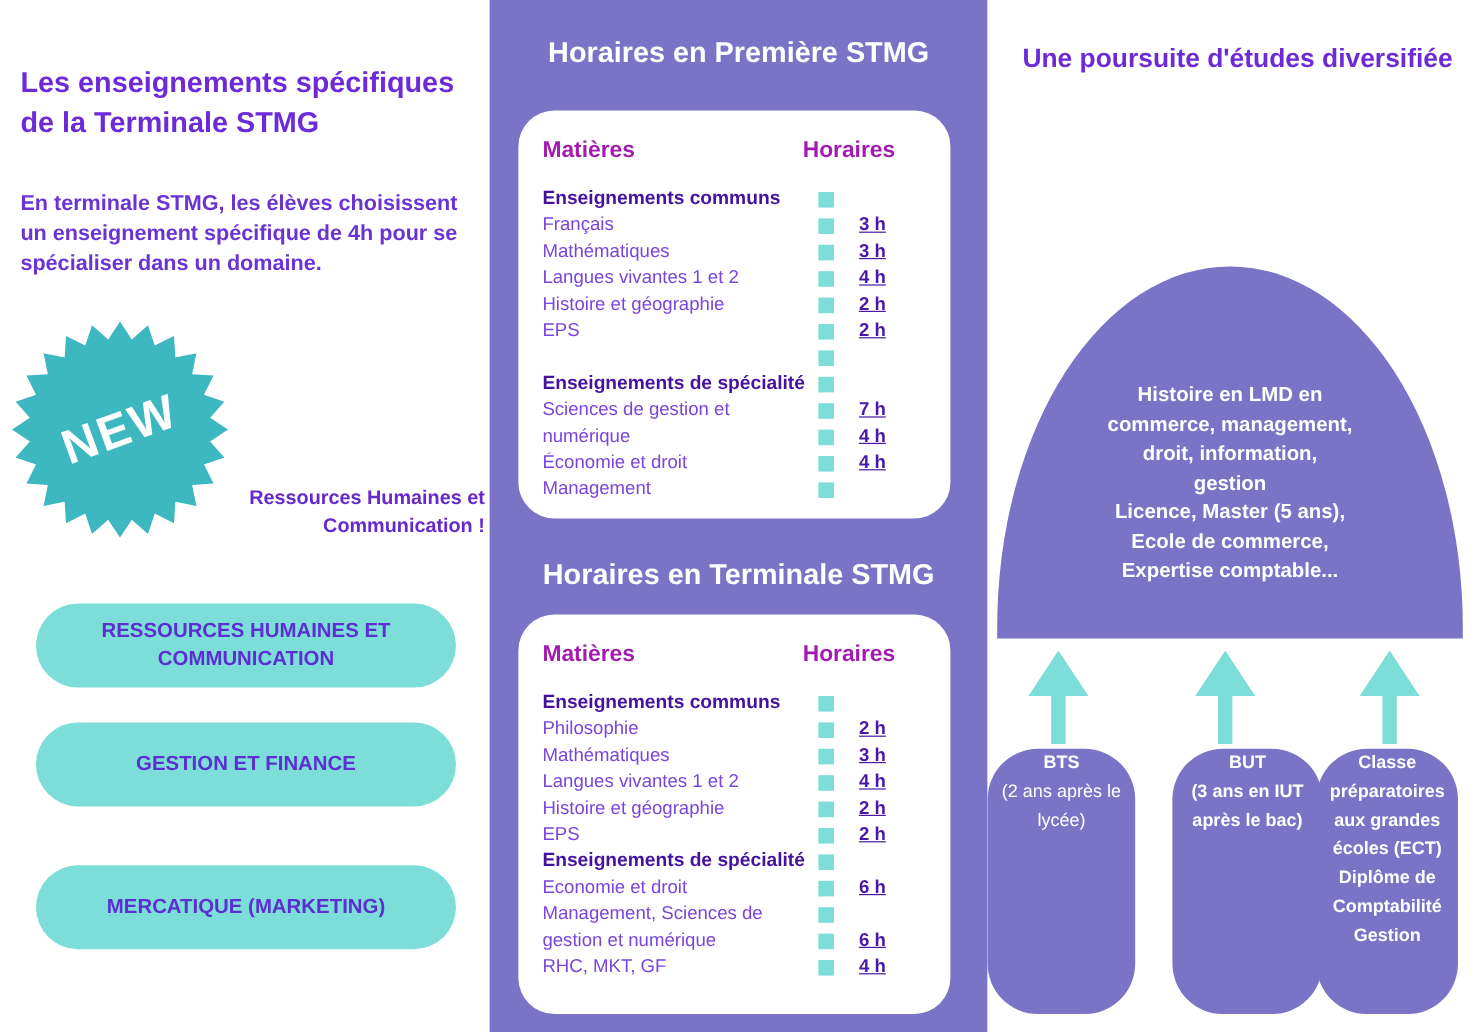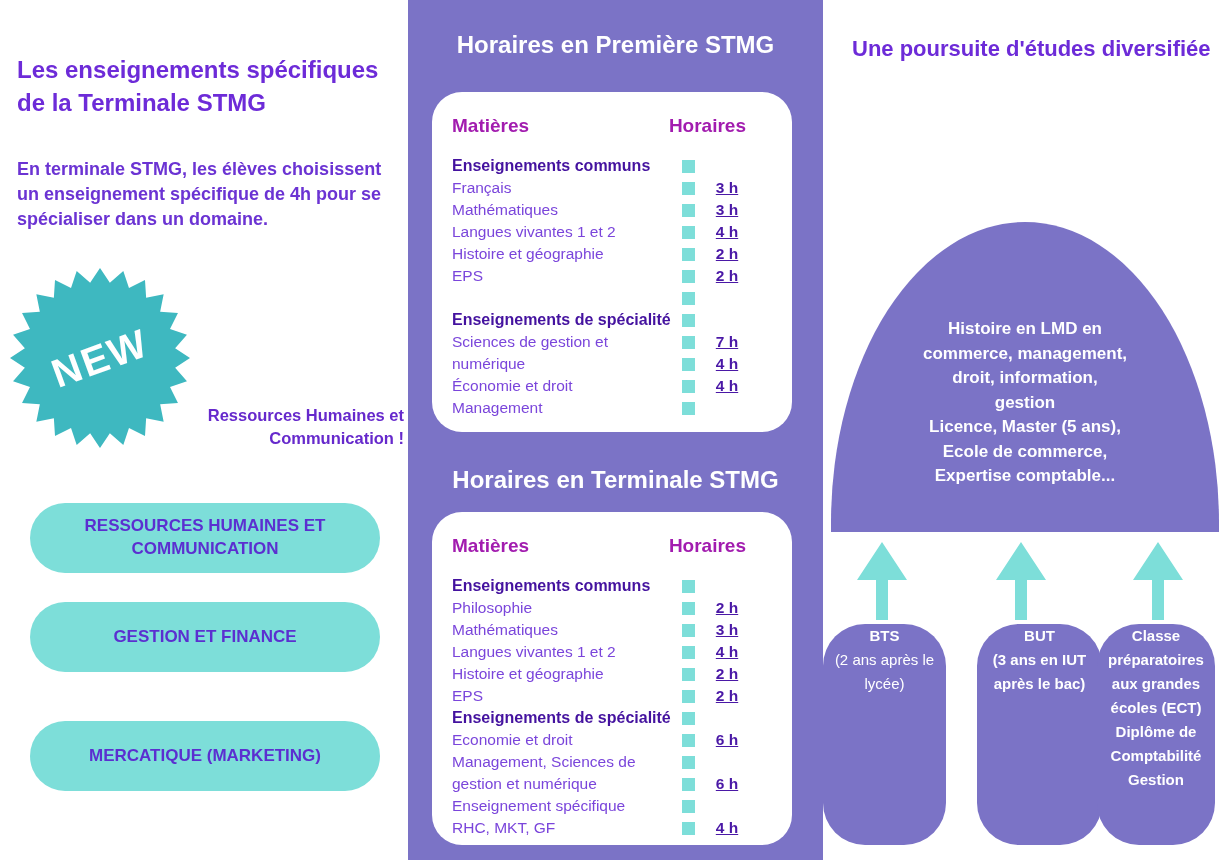--- a/index.html
+++ b/index.html
@@ -202,25 +202,20 @@
             <span class="tlabel">Management, Sciences de</span>
             <span class="tsquare"></span>
             <span class="thours"></span>
           </div>
         <div class="trow">
             <span class="tlabel">gestion et numérique</span>
             <span class="tsquare"></span>
             <span class="thours">6 h</span>
           </div>
         <div class="trow">
-            <span class="tlabel">Enseignement spécifique</span>
-            <span class="tsquare"></span>
-            <span class="thours"></span>
-          </div>
-        <div class="trow">
             <span class="tlabel">RHC, MKT, GF</span>
             <span class="tsquare"></span>
             <span class="thours">4 h</span>
           </div>
       </div>
     </div>
   </div>
 
   <div class="col col-right">
     <div class="right-title">Une poursuite d'études diversifiée</div>

